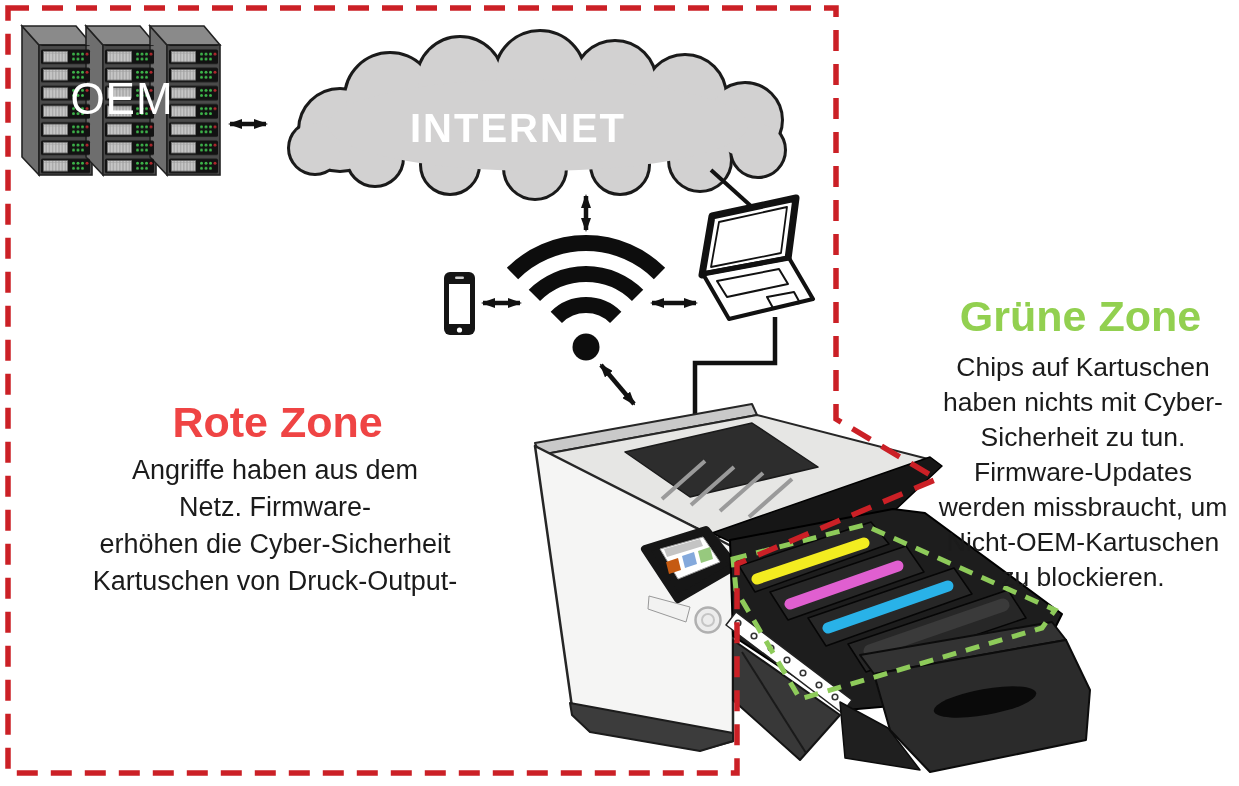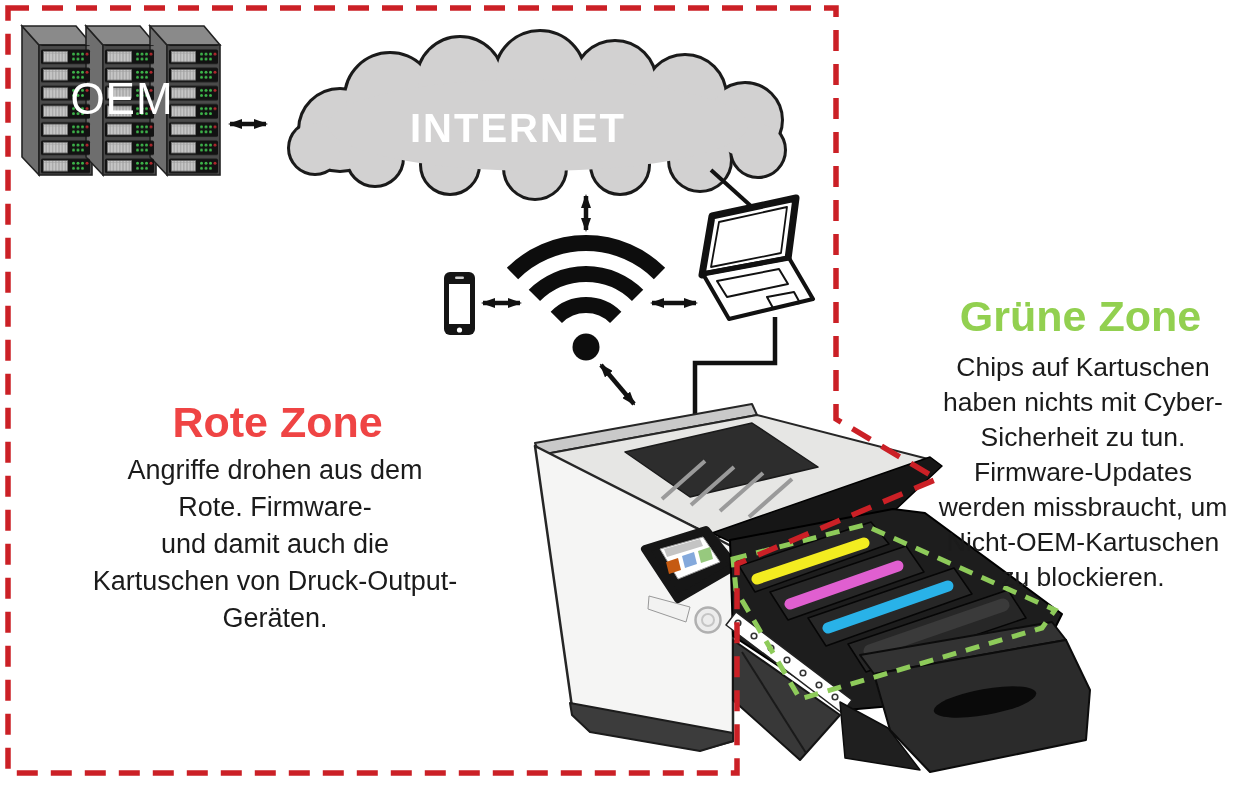--- a/index.html
+++ b/index.html
@@ -221,25 +221,24 @@
   <polygon points="8,8 836,8 836,419 937,479 737,564 737,773 8,773" fill="none" stroke-width="5.5" stroke-dasharray="21 13" stroke="#cb2026"></polygon>
 </svg>
 
 <div class="label label-white oem">OEM</div>
 
 <div class="label label-white internet">INTERNET</div>
 
 <div class="label zone-title red-title" style="color: #ef4444;">Rote Zone</div>
 
 <div class="label zone-body red-body">
-  <div>Angriffe drohen aus dem</div>
-  <div>Rote. Firmware-</div>
-  <div>und damit auch die</div>
+  <div>Angriffe haben aus dem</div>
+  <div>Netz. Firmware-</div>
+  <div>erhöhen die Cyber-Sicherheit</div>
   <div>Kartuschen von Druck-Output-</div>
-  <div>Geräten.</div>
 </div>
 
 <div class="label zone-title green-title" style="color: rgb(146, 208, 80);">Grüne Zone</div>
 
 <div class="label zone-body green-body">
   <div>Chips auf Kartuschen</div>
   <div>haben nichts mit Cyber-</div>
   <div>Sicherheit zu tun.</div>
   <div>Firmware-Updates</div>
   <div>werden missbraucht, um</div>

